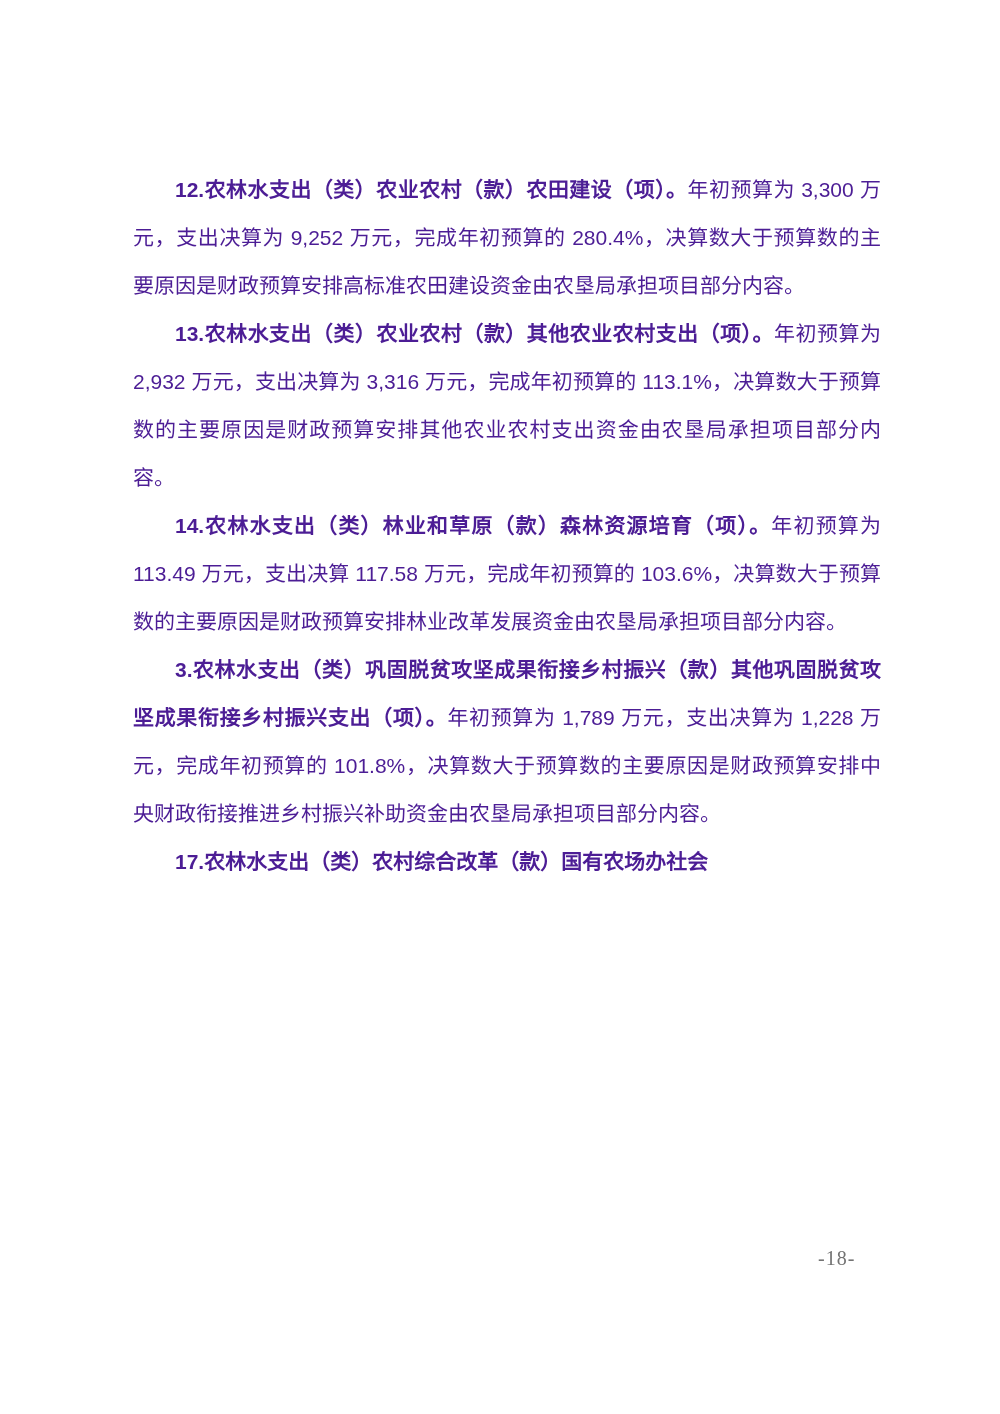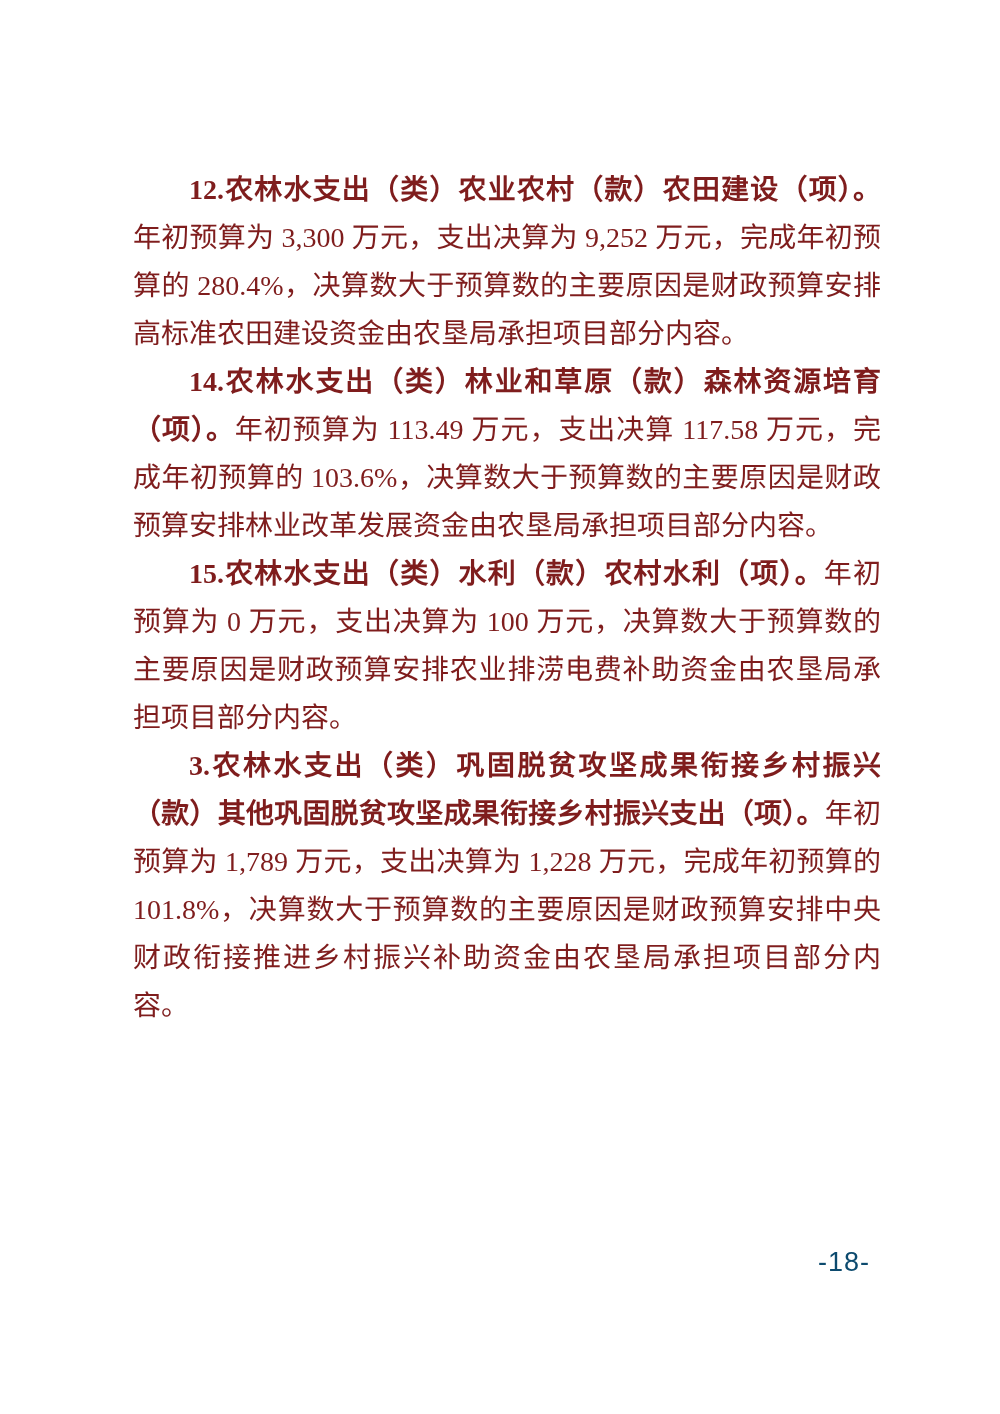--- a/index.html
+++ b/index.html
@@ -16,59 +16,60 @@
   .page {
     position: absolute;
     inset: 0;
     background: #ffffff;
   }
   .content {
     position: absolute;
     left: 133px;
     top: 166px;
     width: 748px;
-    font-family: Liberation Serif, serif;
-    font-size: 28px;
+    font-family: Liberation Sans, sans-serif;
+    font-size: 21px;
     line-height: 48px;
-    color: #7f1d1d;
+    color: #4c1d95;
     text-align: justify;
   }
   .para {
     margin: 0;
     padding: 0;
     text-indent: 2em;
   }
   .para .heading {
     font-weight: bold;
   }
   .para .body-text {
     font-weight: normal;
   }
   .page-number {
     position: absolute;
     left: 818px;
     top: 1247px;
-    font-family: Liberation Sans, sans-serif;
-    font-size: 27px;
+    font-family: Liberation Serif, serif;
+    font-size: 20px;
     letter-spacing: 1px;
-    color: #0c4a6e;
+    color: #737373;
   }
 </style>
 </head>
 <body>
 
 <div class="page">
   <div class="content">
 
     <p class="para"><span class="heading">12.农林水支出（类）农业农村（款）农田建设（项）。</span><span class="body-text">年初预算为 3,300 万元，支出决算为 9,252 万元，完成年初预算的 280.4%，决算数大于预算数的主要原因是财政预算安排高标准农田建设资金由农垦局承担项目部分内容。</span></p>
 
+    <p class="para"><span class="heading">13.农林水支出（类）农业农村（款）其他农业农村支出（项）。</span><span class="body-text">年初预算为 2,932 万元，支出决算为 3,316 万元，完成年初预算的 113.1%，决算数大于预算数的主要原因是财政预算安排其他农业农村支出资金由农垦局承担项目部分内容。</span></p>
 
     <p class="para"><span class="heading">14.农林水支出（类）林业和草原（款）森林资源培育（项）。</span><span class="body-text">年初预算为 113.49 万元，支出决算 117.58 万元，完成年初预算的 103.6%，决算数大于预算数的主要原因是财政预算安排林业改革发展资金由农垦局承担项目部分内容。</span></p>
 
-    <p class="para"><span class="heading">15.农林水支出（类）水利（款）农村水利（项）。</span><span class="body-text">年初预算为 0 万元，支出决算为 100 万元，决算数大于预算数的主要原因是财政预算安排农业排涝电费补助资金由农垦局承担项目部分内容。</span></p>
 
     <p class="para"><span class="heading">3.农林水支出（类）巩固脱贫攻坚成果衔接乡村振兴（款）其他巩固脱贫攻坚成果衔接乡村振兴支出（项）。</span><span class="body-text">年初预算为 1,789 万元，支出决算为 1,228 万元，完成年初预算的 101.8%，决算数大于预算数的主要原因是财政预算安排中央财政衔接推进乡村振兴补助资金由农垦局承担项目部分内容。</span></p>
 
+    <p class="para"><span class="heading">17.农林水支出（类）农村综合改革（款）国有农场办社会</span><span class="body-text"></span></p>
 
   </div>
 
   <div class="page-number">-18-</div>
 </div>
 
 </body></html>

